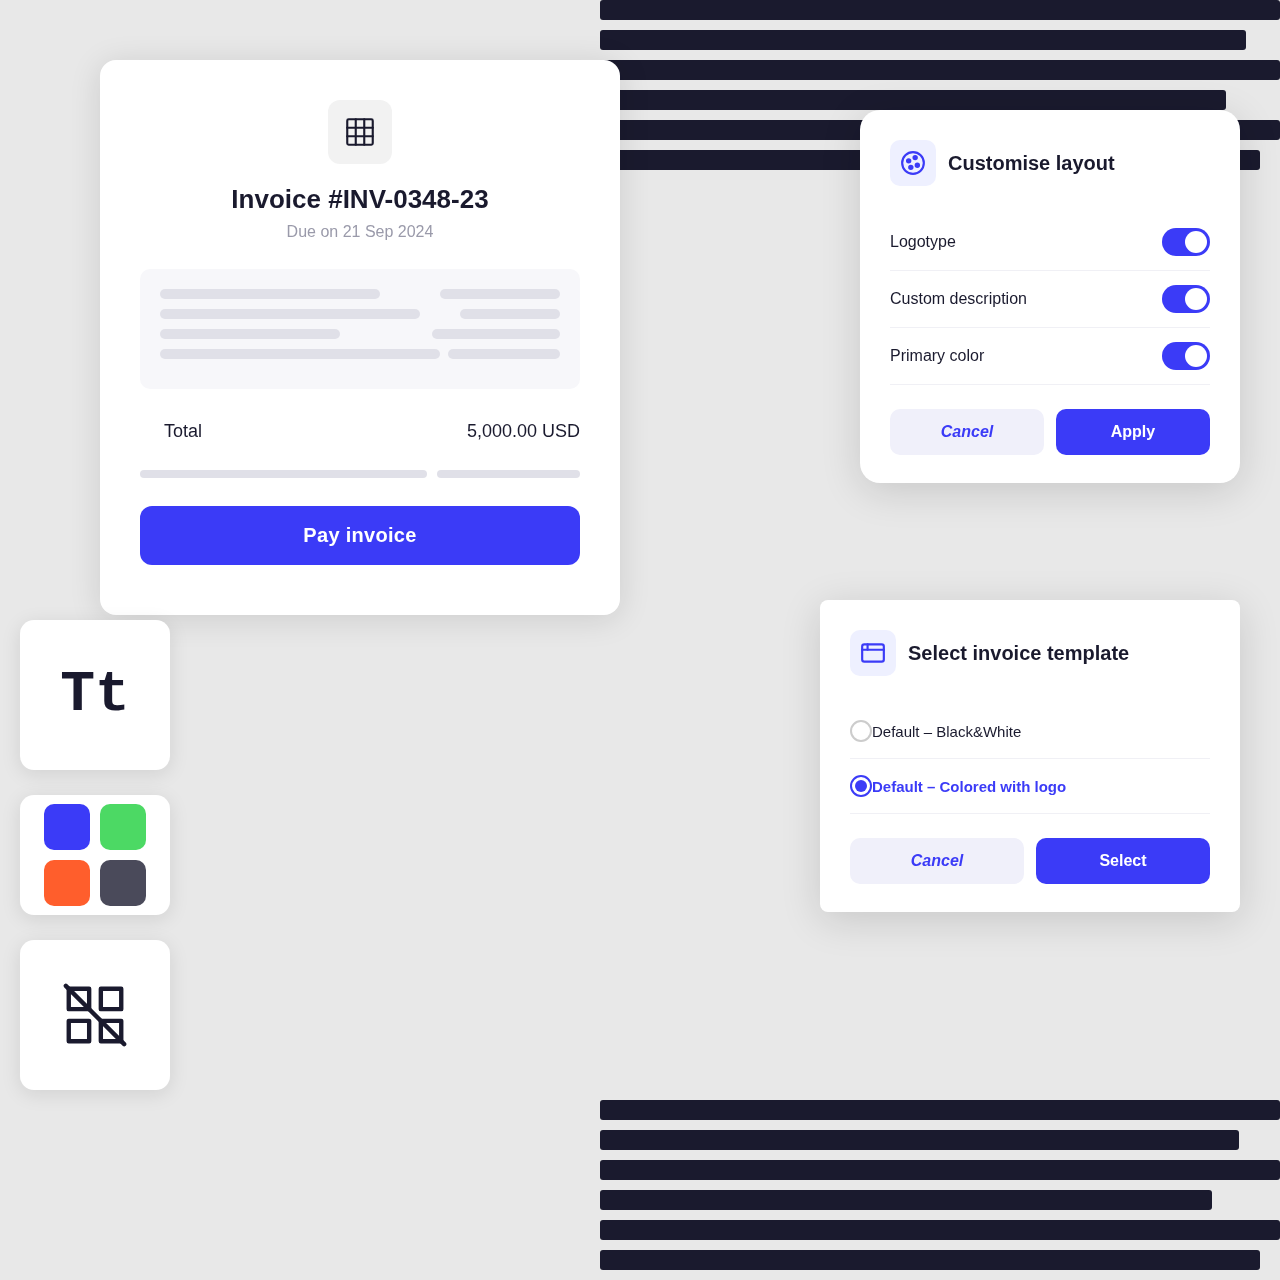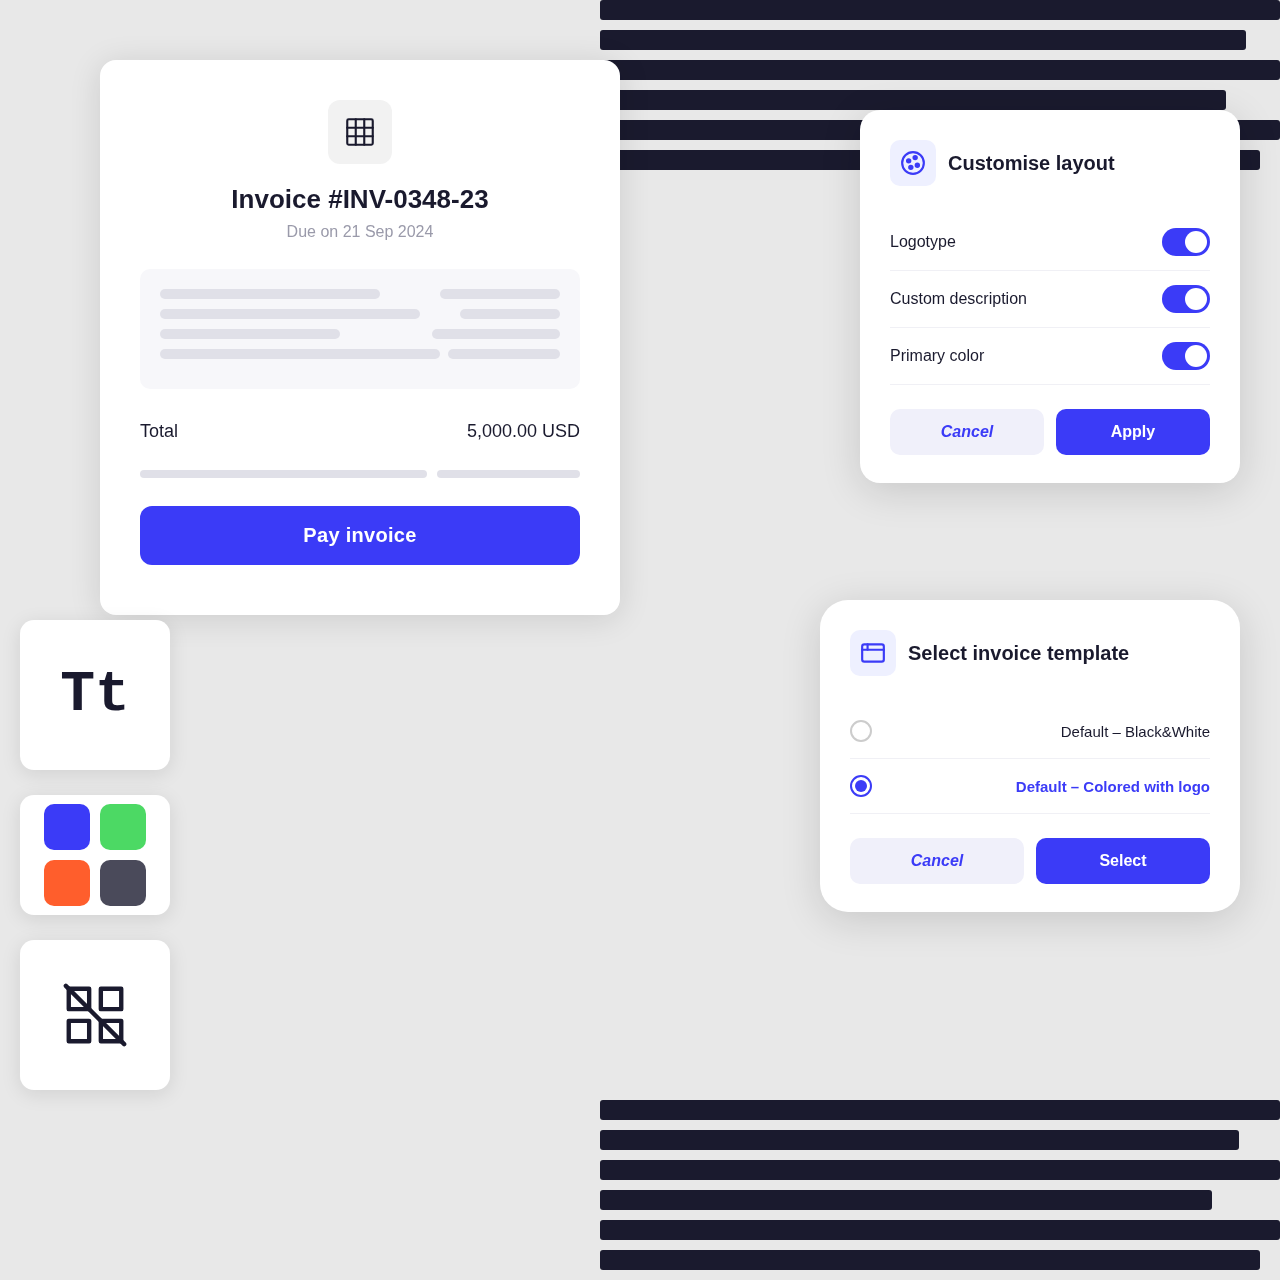--- a/index.html
+++ b/index.html
@@ -95,20 +95,21 @@
       border-radius: 5px;
       width: 30%;
     }
 
     .invoice-total-row {
       display: flex;
       justify-content: space-between;
       align-items: center;
       padding: 12px 0;
       margin-bottom: 16px;
+      margin-left: 24px;
     }
 
     .total-label {
       font-size: 18px;
       color: #1a1a2e;
       font-weight: 500;
     }
 
     .total-value {
       font-size: 18px;
@@ -311,33 +312,31 @@
       cursor: pointer;
     }
 
     
     .template-panel {
       position: absolute;
       top: 600px;
       right: 40px;
       width: 420px;
       background: #fff;
-      border-radius: 28px;
+      border-radius: 8px;
       box-shadow: 0 8px 40px rgba(0,0,0,0.14);
       padding: 30px 30px 28px;
     }
 
     .template-option {
       display: flex;
       align-items: center;
-      gap: 14px;
       padding: 16px 0;
       border-bottom: 1.5px solid #f0f0f5;
       cursor: pointer;
-      justify-content: space-between;
     }
 
     .template-option:last-of-type {
       border-bottom: none;
     }
 
     .radio-circle {
       width: 22px;
       height: 22px;
       border-radius: 50%;

